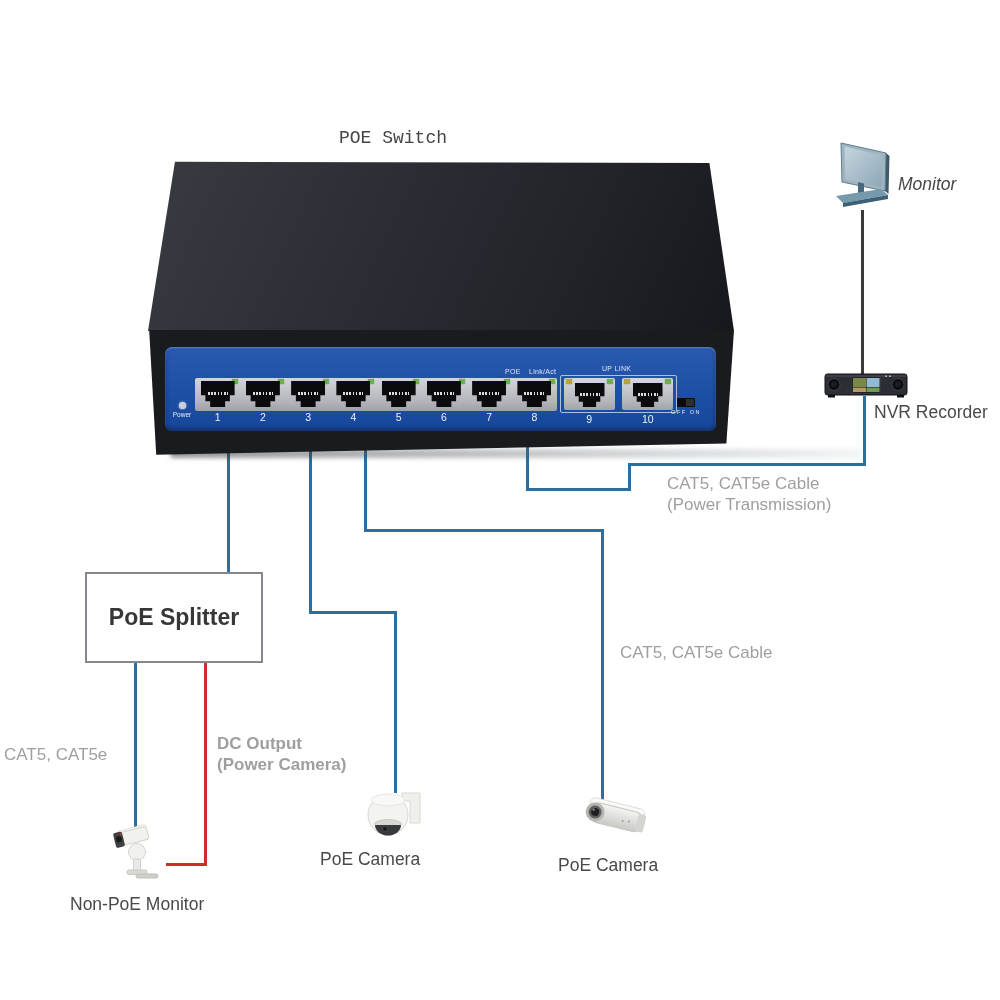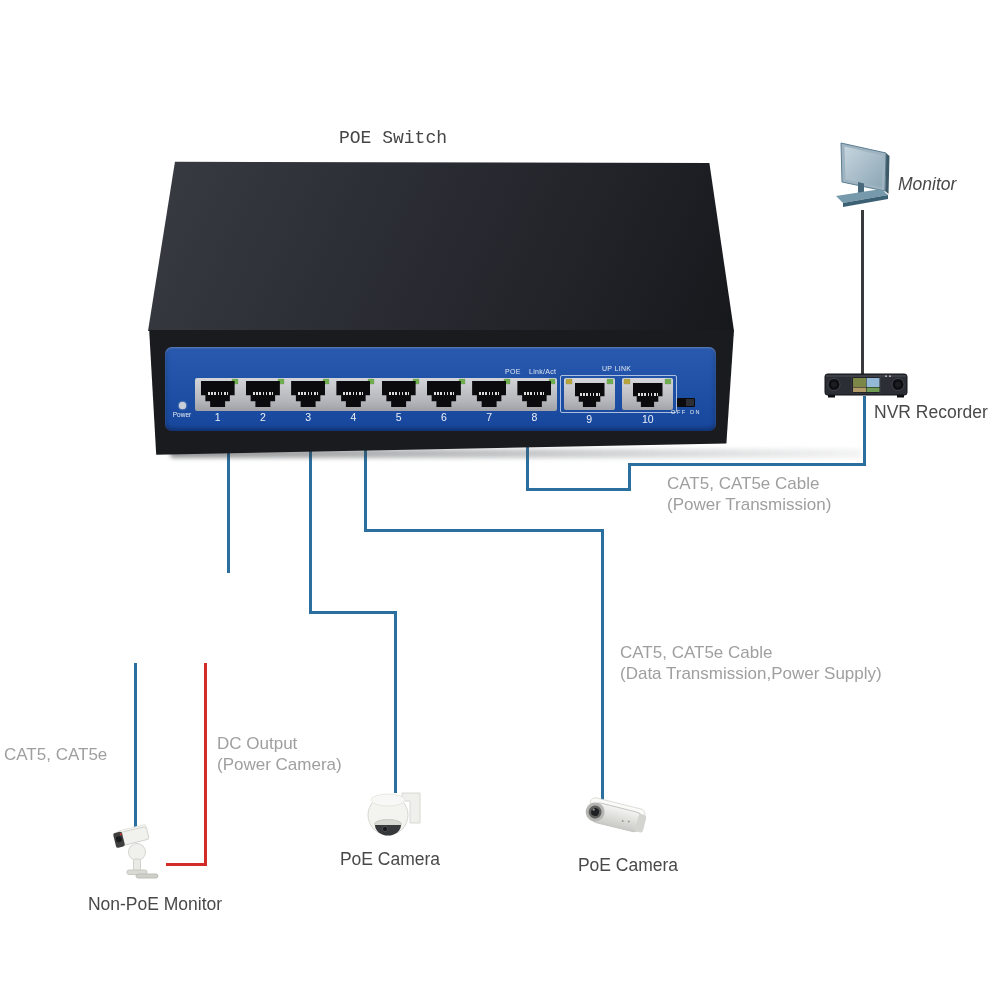--- a/index.html
+++ b/index.html
@@ -4,21 +4,21 @@
 <style>
   html,body{margin:0;padding:0;background:#fff;}
   .canvas{position:relative;width:1000px;height:1000px;background:#ffffff;overflow:hidden;
           font-family:"Liberation Sans", sans-serif;}
   .abs{position:absolute;}
 
   
   .title{font-size:18px;color:#454545;text-align:center;}
   .dev-label{font-size:17.5px;color:#494949;}
   .cable-label{font-size:17px;color:var(--label-gray,#9f9f9f);line-height:21px;}
-  .center{text-align:center;}
+  .center{text-align:left;}
 
   
   .seg{position:absolute;}
   .seg.blue{background:var(--cable-blue,#2b6f9f);}
   .seg.red{background:var(--cable-red,#d32b28);}
   .seg.dark{background:var(--cable-dark,#3a3a3c);}
 
   
   .switch{left:148px;top:160px;width:586px;height:296px;z-index:2;}
   .top-face{position:absolute;left:0;top:0;width:586px;height:171px;
@@ -246,25 +246,27 @@
       <circle cx="66" cy="5.2" r="0.9" fill="#c6c8cc"></circle>
     </svg>
   </div>
   <div class="abs dev-label z4" style="left:874px;top:402px;">NVR Recorder</div>
   <div class="abs cable-label z4" style="left:667px;top:473px;">
     <div>CAT5, CAT5e Cable</div>
     <div>(Power Transmission)</div>
   </div>
   <div class="abs cable-label z4" style="left:620px;top:642px;">
     <div>CAT5, CAT5e Cable</div>
-    <div>(Data Transmission,Power Supply)</div>
-  </div>
-
+  </div>
+
+  <div class="abs splitter">
+    <span>PoE Splitter</span>
+  </div>
   <div class="abs cable-label z4" style="left:4px;top:744px;">CAT5, CAT5e</div>
-  <div class="abs cable-label z4" style="left:217px;top:733px;">
+  <div class="abs cable-label z4" style="left:217px;top:733px;font-weight:bold;">
     <div>DC Output</div>
     <div>(Power Camera)</div>
   </div>
 
   <div class="abs icon" style="left:110px;top:822px;width:58px;height:66px;">
     <svg width="58" height="66" viewBox="0 0 58 66">
       <g transform="rotate(-14 22 14)">
         <rect x="8" y="6" width="30" height="5" rx="2" fill="#fbfbf9" stroke="#dddcd6" stroke-width="0.8"></rect>
         <rect x="10" y="8" width="28" height="13" rx="3" fill="#f1f1ee" stroke="#d3d3ce"></rect>
         <rect x="4" y="7" width="9" height="15" rx="2" fill="#3f3f3e"></rect>

